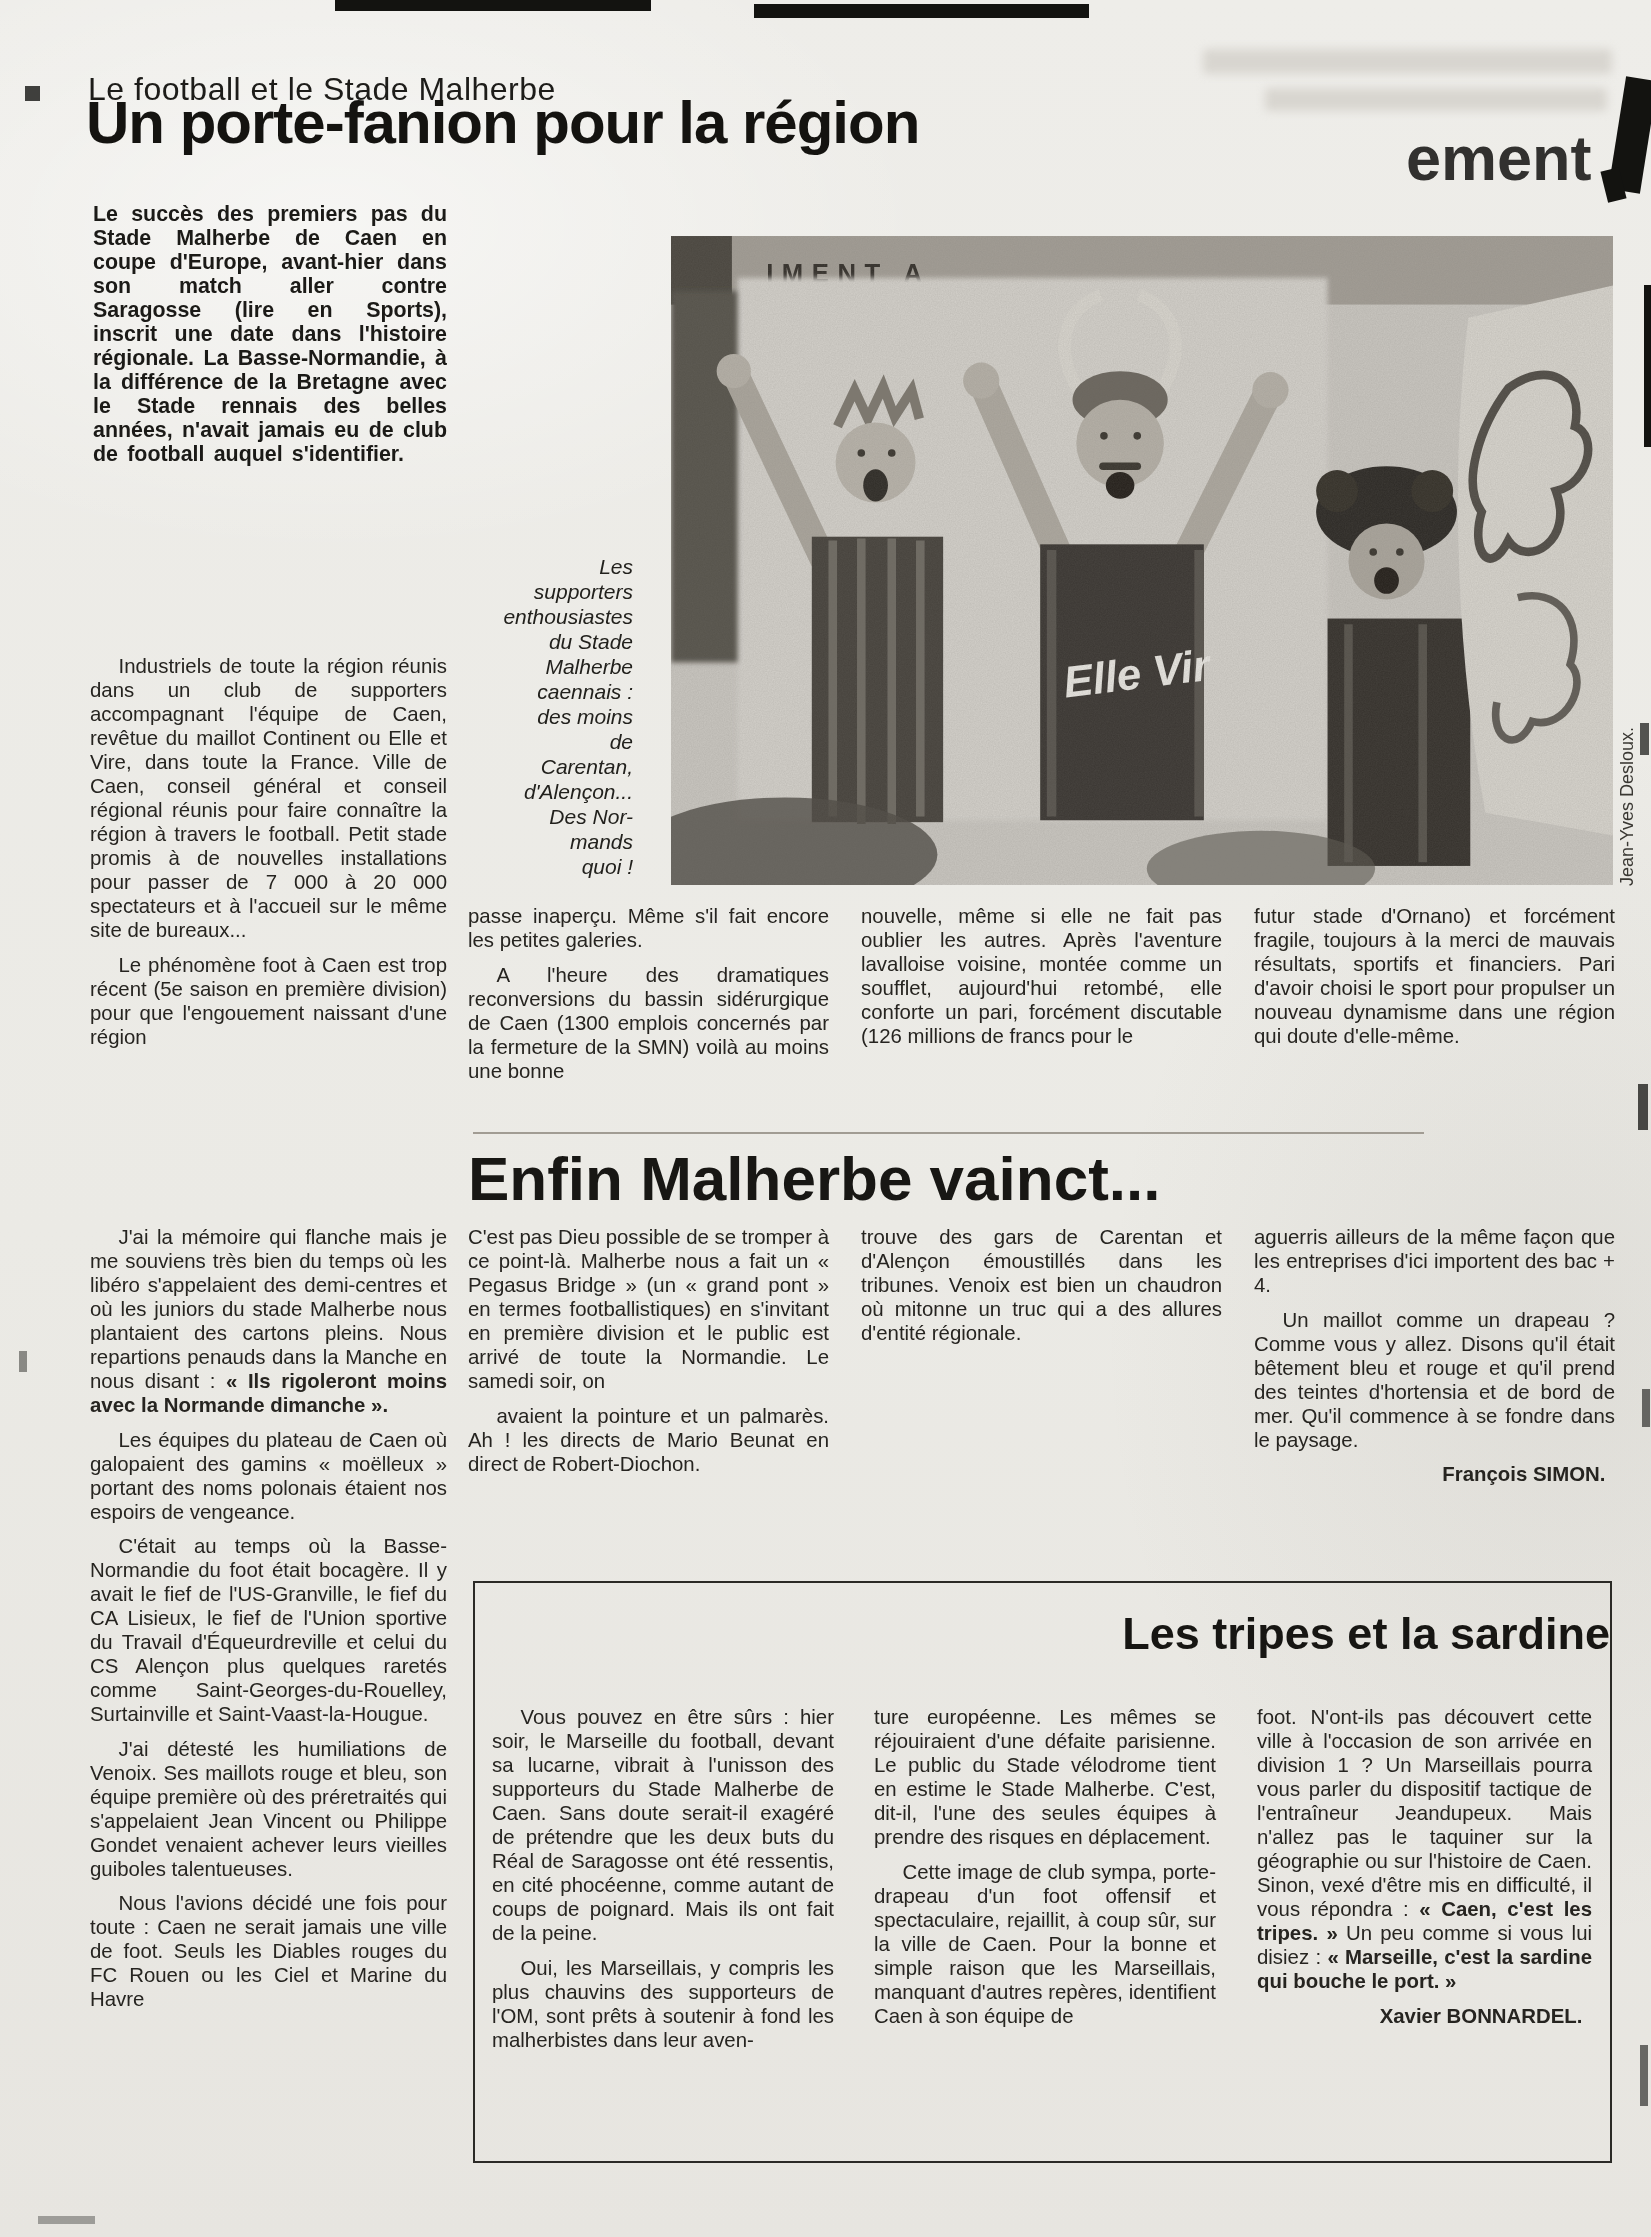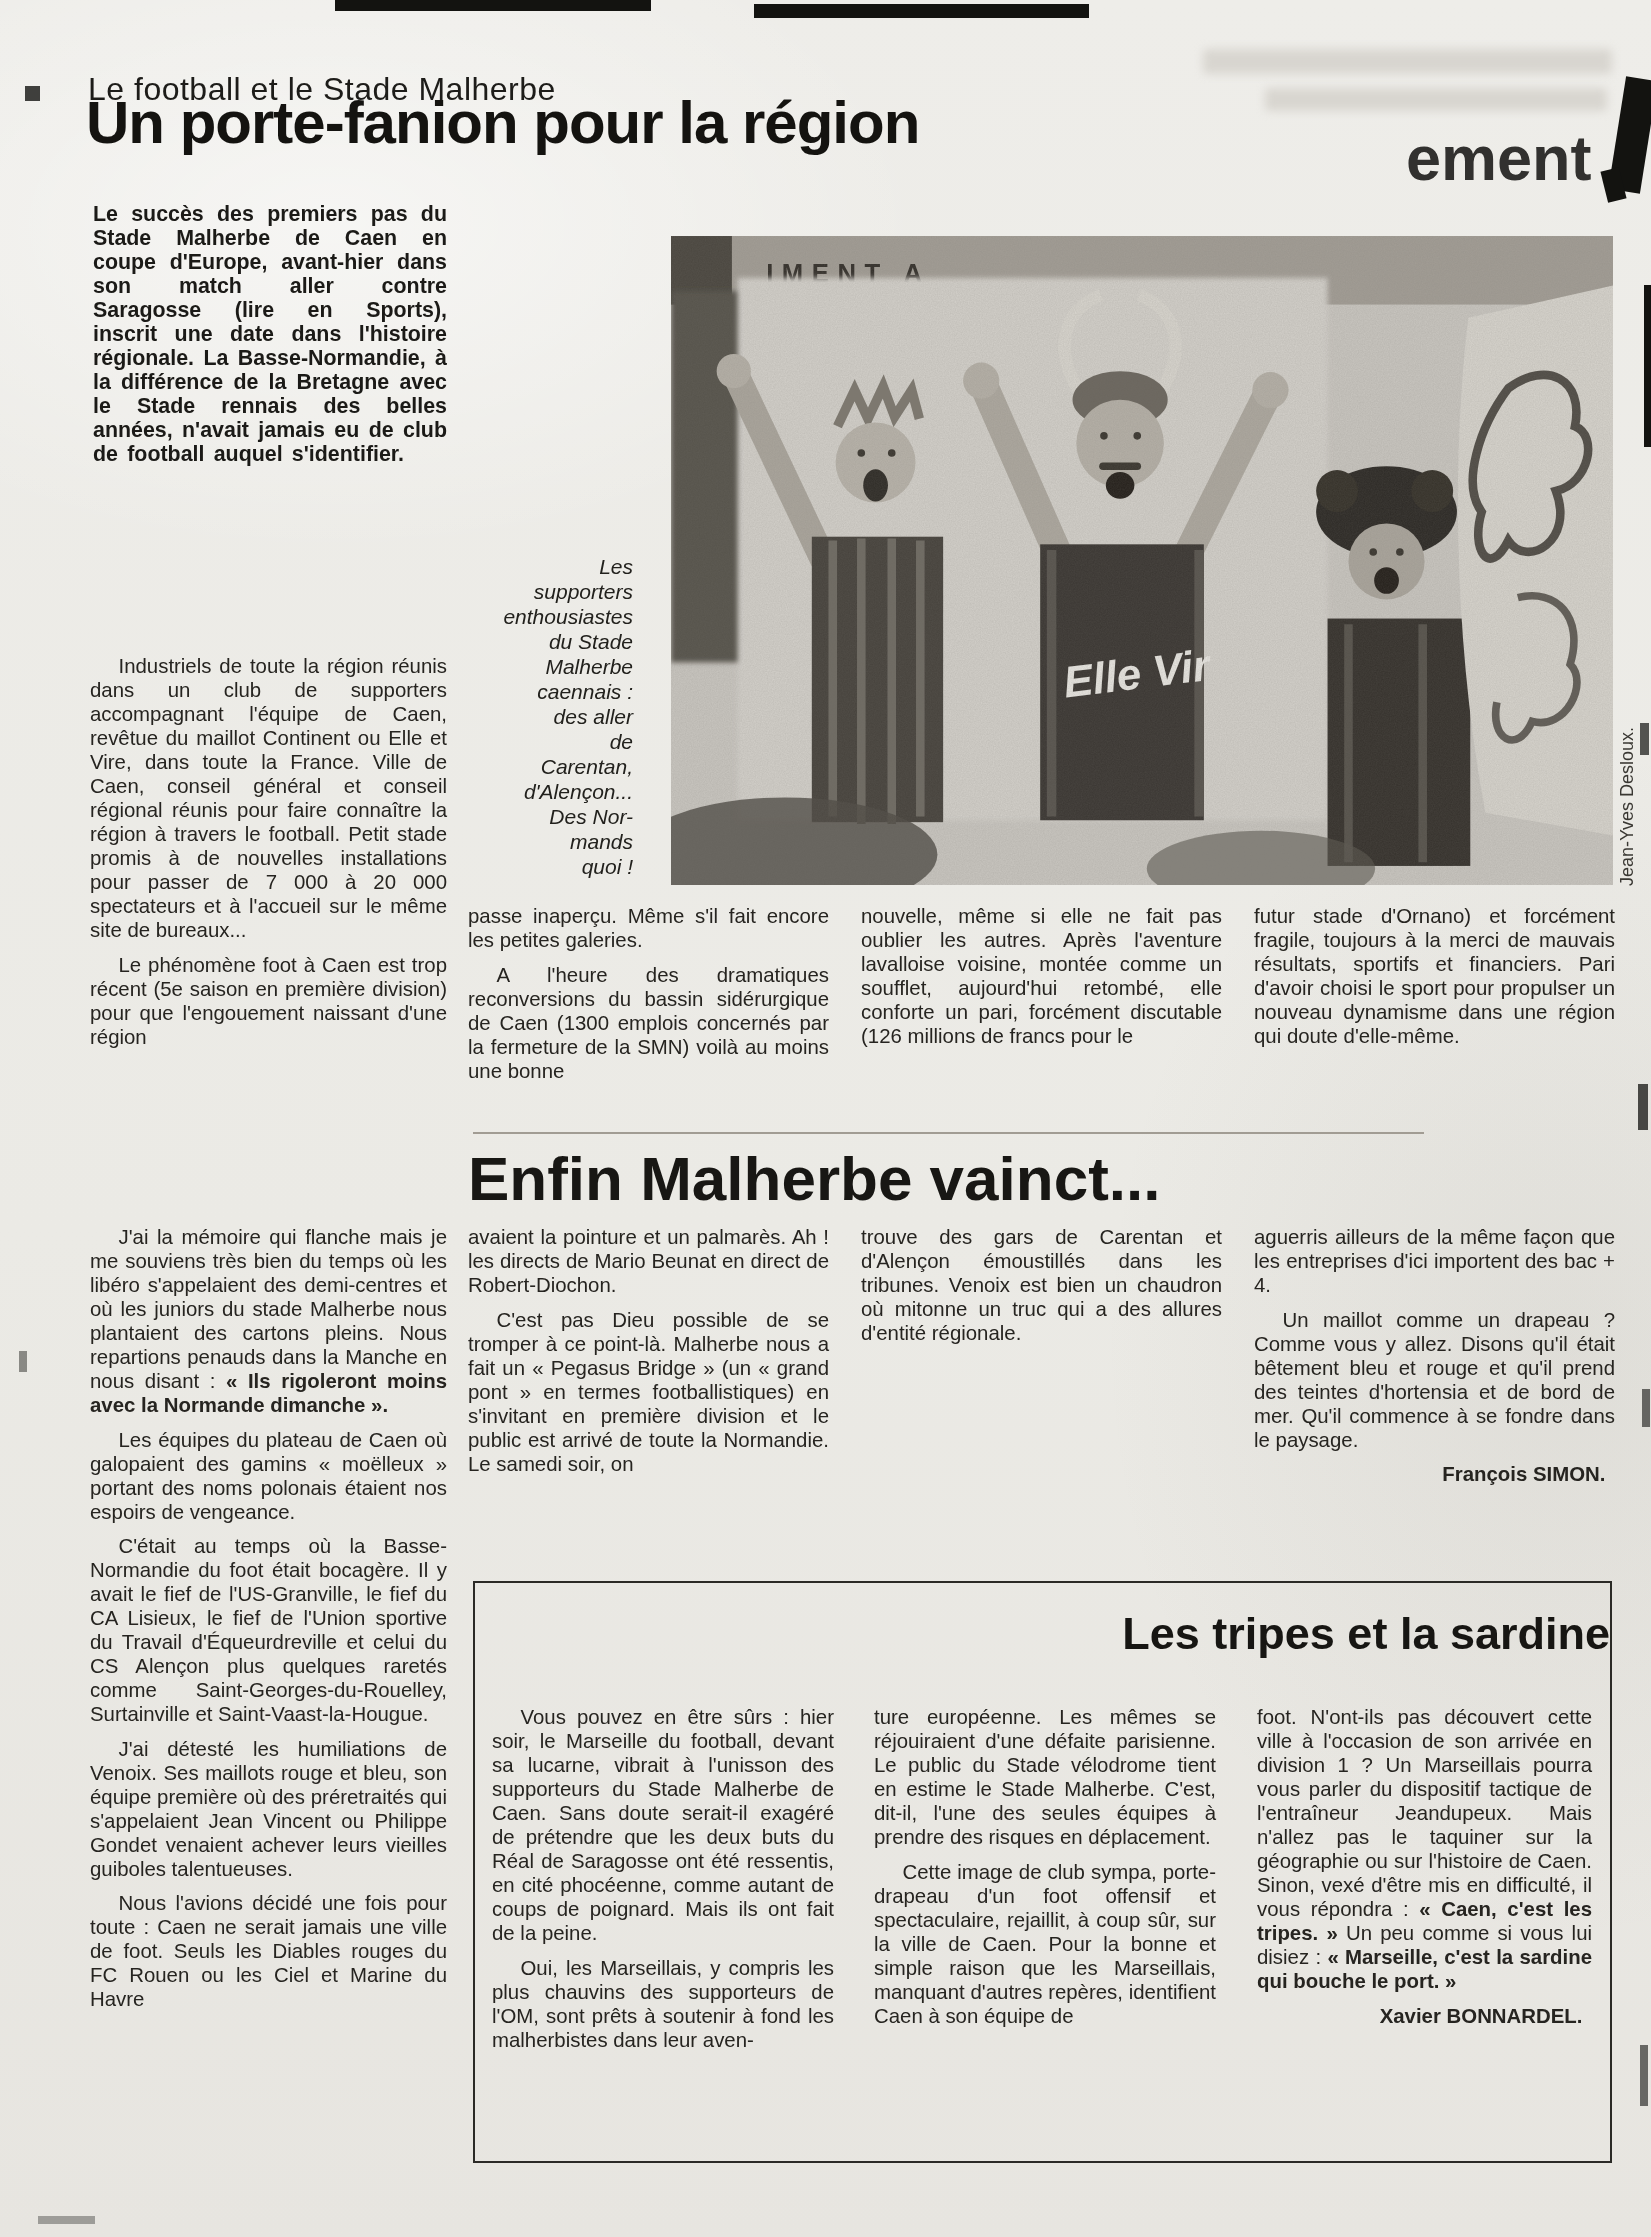--- a/index.html
+++ b/index.html
@@ -72,21 +72,21 @@
       <p class="para">Le phénomène foot à Caen est trop récent (5e saison en première division) pour que l'engouement naissant d'une région</p>
     </div>
 
   <div class="abs caption" style="left:433px;top:554px;width:200px;">
       <div class="cap-line">Les</div>
       <div class="cap-line">supporters</div>
       <div class="cap-line">enthousiastes</div>
       <div class="cap-line">du Stade</div>
       <div class="cap-line">Malherbe</div>
       <div class="cap-line">caennais :</div>
-      <div class="cap-line">des aller</div>
+      <div class="cap-line">des moins</div>
       <div class="cap-line">de</div>
       <div class="cap-line">Carentan,</div>
       <div class="cap-line">d'Alençon...</div>
       <div class="cap-line">Des Nor-</div>
       <div class="cap-line">mands</div>
       <div class="cap-line">quoi !</div>
     </div>
 
   <div class="abs" style="left:671px;top:236px;width:942px;height:649px;">
     <svg width="942" height="649" viewBox="0 0 990 682">
@@ -179,22 +179,22 @@
     <p class="para"><span>J'ai la mémoire qui flanche mais je me souviens très bien du temps où les libéro s'appelaient des demi-centres et où les juniors du stade Malherbe nous plantaient des cartons pleins. Nous repartions penauds dans la Manche en nous disant : </span><span class="b">« Ils rigoleront moins avec la Normande dimanche ».</span></p>
     <div>
         <p class="para">Les équipes du plateau de Caen où galopaient des gamins « moëlleux » portant des noms polonais étaient nos espoirs de vengeance.</p>
         <p class="para">C'était au temps où la Basse-Normandie du foot était bocagère. Il y avait le fief de l'US-Granville, le fief du CA Lisieux, le fief de l'Union sportive du Travail d'Équeurdreville et celui du CS Alençon plus quelques raretés comme Saint-Georges-du-Rouelley, Surtainville et Saint-Vaast-la-Hougue.</p>
         <p class="para">J'ai détesté les humiliations de Venoix. Ses maillots rouge et bleu, son équipe première où des préretraités qui s'appelaient Jean Vincent ou Philippe Gondet venaient achever leurs vieilles guiboles talentueuses.</p>
         <p class="para">Nous l'avions décidé une fois pour toute : Caen ne serait jamais une ville de foot. Seuls les Diables rouges du FC Rouen ou les Ciel et Marine du Havre</p>
       </div>
   </div>
 
   <div class="abs col cont-first" style="left:468px;top:1225px;width:361px;">
+      <p class="para">C'est pas Dieu possible de se tromper à ce point-là. Malherbe nous a fait un « Pegasus Bridge » (un « grand pont » en termes footballistiques) en s'invitant en première division et le public est arrivé de toute la Normandie. Le samedi soir, on</p>
       <p class="para">avaient la pointure et un palmarès. Ah ! les directs de Mario Beunat en direct de Robert-Diochon.</p>
-      <p class="para">C'est pas Dieu possible de se tromper à ce point-là. Malherbe nous a fait un « Pegasus Bridge » (un « grand pont » en termes footballistiques) en s'invitant en première division et le public est arrivé de toute la Normandie. Le samedi soir, on</p>
     </div>
   <div class="abs col cont-first" style="left:861px;top:1225px;width:361px;">
       <p class="para">trouve des gars de Carentan et d'Alençon émoustillés dans les tribunes. Venoix est bien un chaudron où mitonne un truc qui a des allures d'entité régionale.</p>
     </div>
   <div class="abs col cont-first" style="left:1254px;top:1225px;width:361px;">
     <div>
         <p class="para">aguerris ailleurs de la même façon que les entreprises d'ici importent des bac + 4.</p>
         <p class="para">Un maillot comme un drapeau ? Comme vous y allez. Disons qu'il était bêtement bleu et rouge et qu'il prend des teintes d'hortensia et de bord de mer. Qu'il commence à se fondre dans le paysage.</p>
       </div>
     <p class="para byline">François SIMON.</p>

